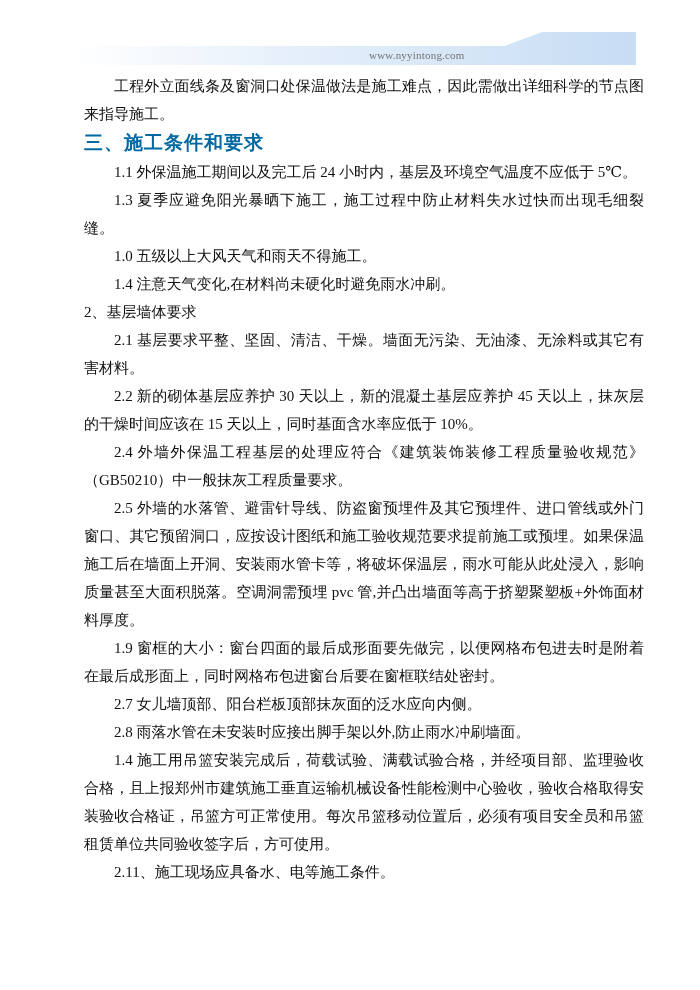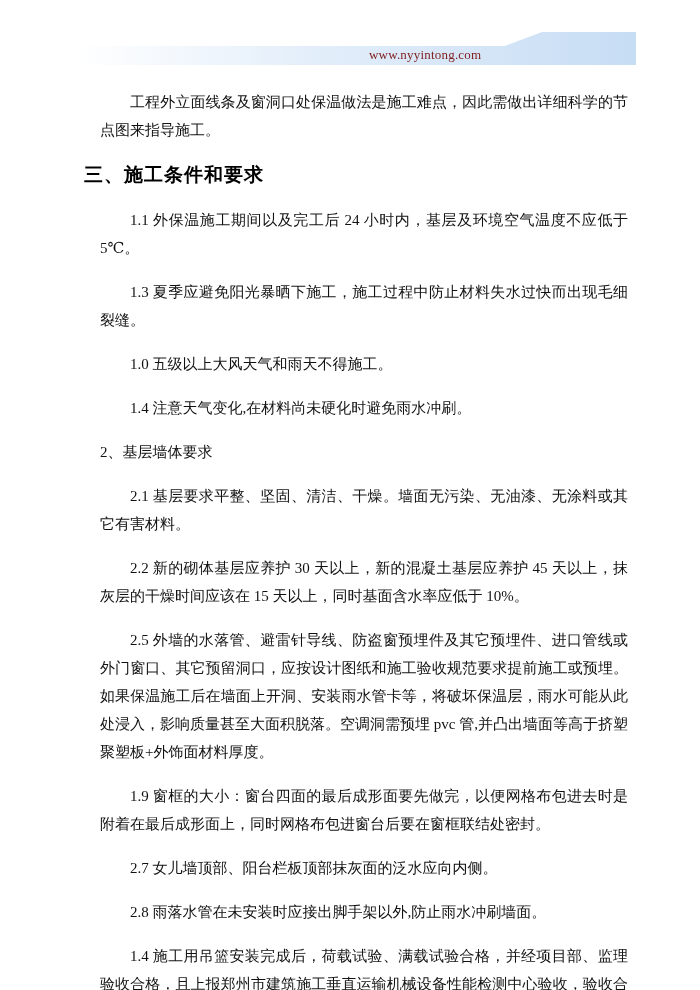--- a/index.html
+++ b/index.html
@@ -20,51 +20,51 @@
     position: absolute;
     top: 0;
     left: 0;
     width: 700px;
     height: 70px;
   }
   .site-url {
     position: absolute;
     left: 369px;
     top: 47px;
-    font-size: 13px;
+    font-size: 11px;
     line-height: 16px;
-    color: #7f1d1d;
+    color: #737373;
     font-family: "Liberation Serif", "DejaVu Serif", serif;
     letter-spacing: 0.2px;
     white-space: nowrap;
   }
   .content {
     position: absolute;
     left: 84px;
     top: 72px;
     width: 560px;
     font-size: 15px;
     line-height: 28px;
     text-align: justify;
   }
   .content p {
-    margin: 16px;
+    margin: 0;
     padding: 0;
   }
   p.body-indent {
     text-indent: 30px;
   }
   h2.section-heading {
     margin: 0;
     padding: 0;
     font-family: "Liberation Sans", "DejaVu Sans", sans-serif;
     font-size: 19px;
     font-weight: 700;
     line-height: 30px;
-    color: #000000;
+    color: #0369a1;
     letter-spacing: 1px;
     text-align: left;
   }
   p.subsection-title {
     text-indent: 0;
   }
 </style>
 </head>
 <body>
 
@@ -92,20 +92,21 @@
 
     <p class="body-indent">1.1 外保温施工期间以及完工后 24 小时内，基层及环境空气温度不应低于 5℃。</p>
     <p class="body-indent">1.3 夏季应避免阳光暴晒下施工，施工过程中防止材料失水过快而出现毛细裂缝。</p>
     <p class="body-indent">1.0 五级以上大风天气和雨天不得施工。</p>
     <p class="body-indent">1.4 注意天气变化,在材料尚未硬化时避免雨水冲刷。</p>
 
     <p class="subsection-title">2、基层墙体要求</p>
 
     <p class="body-indent">2.1 基层要求平整、坚固、清洁、干燥。墙面无污染、无油漆、无涂料或其它有害材料。</p>
     <p class="body-indent">2.2 新的砌体基层应养护 30 天以上，新的混凝土基层应养护 45 天以上，抹灰层的干燥时间应该在 15 天以上，同时基面含水率应低于 10%。</p>
+    <p class="body-indent">2.4 外墙外保温工程基层的处理应符合《建筑装饰装修工程质量验收规范》（GB50210）中一般抹灰工程质量要求。</p>
     <p class="body-indent">2.5 外墙的水落管、避雷针导线、防盗窗预埋件及其它预埋件、进口管线或外门窗口、其它预留洞口，应按设计图纸和施工验收规范要求提前施工或预埋。如果保温施工后在墙面上开洞、安装雨水管卡等，将破坏保温层，雨水可能从此处浸入，影响质量甚至大面积脱落。空调洞需预埋 pvc 管,并凸出墙面等高于挤塑聚塑板+外饰面材料厚度。</p>
     <p class="body-indent">1.9 窗框的大小：窗台四面的最后成形面要先做完，以便网格布包进去时是附着在最后成形面上，同时网格布包进窗台后要在窗框联结处密封。</p>
     <p class="body-indent">2.7 女儿墙顶部、阳台栏板顶部抹灰面的泛水应向内侧。</p>
     <p class="body-indent">2.8 雨落水管在未安装时应接出脚手架以外,防止雨水冲刷墙面。</p>
     <p class="body-indent">1.4 施工用吊篮安装完成后，荷载试验、满载试验合格，并经项目部、监理验收合格，且上报郑州市建筑施工垂直运输机械设备性能检测中心验收，验收合格取得安装验收合格证，吊篮方可正常使用。每次吊篮移动位置后，必须有项目安全员和吊篮租赁单位共同验收签字后，方可使用。</p>
     <p class="body-indent">2.11、施工现场应具备水、电等施工条件。</p>
 
   </div>
 </div>
 

